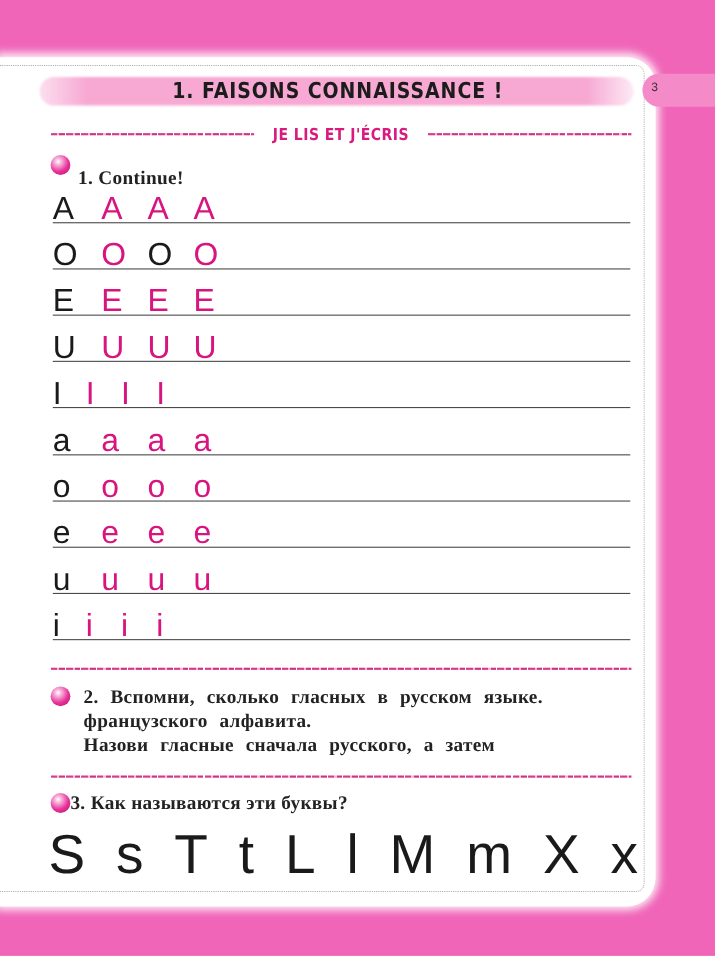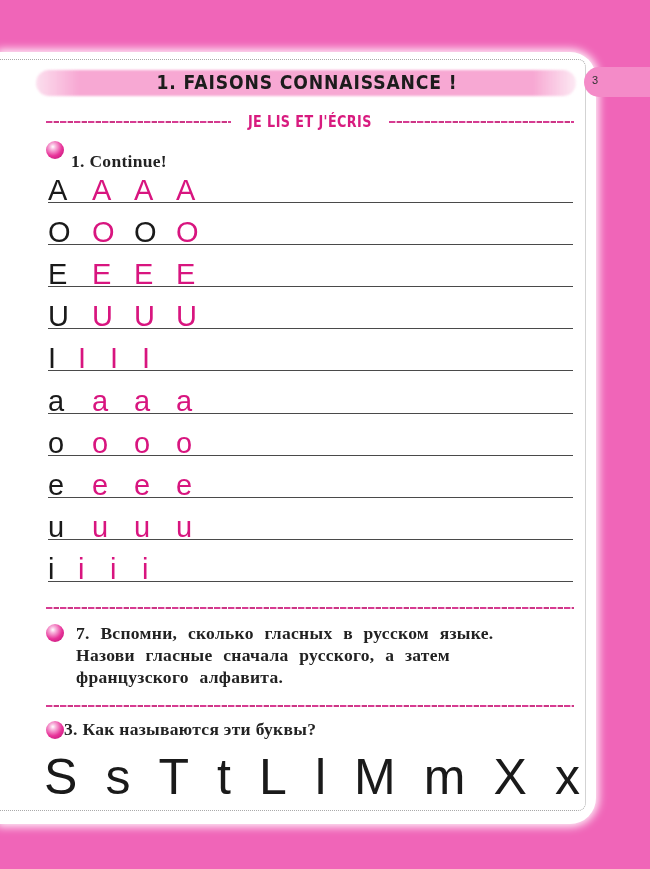--- a/index.html
+++ b/index.html
@@ -172,23 +172,23 @@
       <span class="letter pink" style="left: 30px;">i</span>
       <span class="letter pink" style="left: 62px;">i</span>
       <span class="letter pink" style="left: 94px;">i</span>
     </div>
   </div>
 
 <div class="divider" style="top:607px;"></div>
 
 <div class="bullet" style="left:46px; top:624px;"></div>
 <div class="exercise ex2" style="left:76px; top:622px;">
-  <div>7. Вспомни, сколько гласных в русском языке.</div>
+  <div>2. Вспомни, сколько гласных в русском языке.</div>
+  <div>французского алфавита.</div>
   <div>Назови гласные сначала русского, а затем</div>
-  <div>французского алфавита.</div>
 </div>
 
 <div class="divider" style="top:705px;"></div>
 
 <div class="bullet" style="left:46px; top:721px;"></div>
 <div class="exercise" style="left:64px; top:719px;">3. Как называются эти буквы?</div>
 
 <div class="big-letters" id="big-letters">
     <span>S</span>
     <span>s</span>

